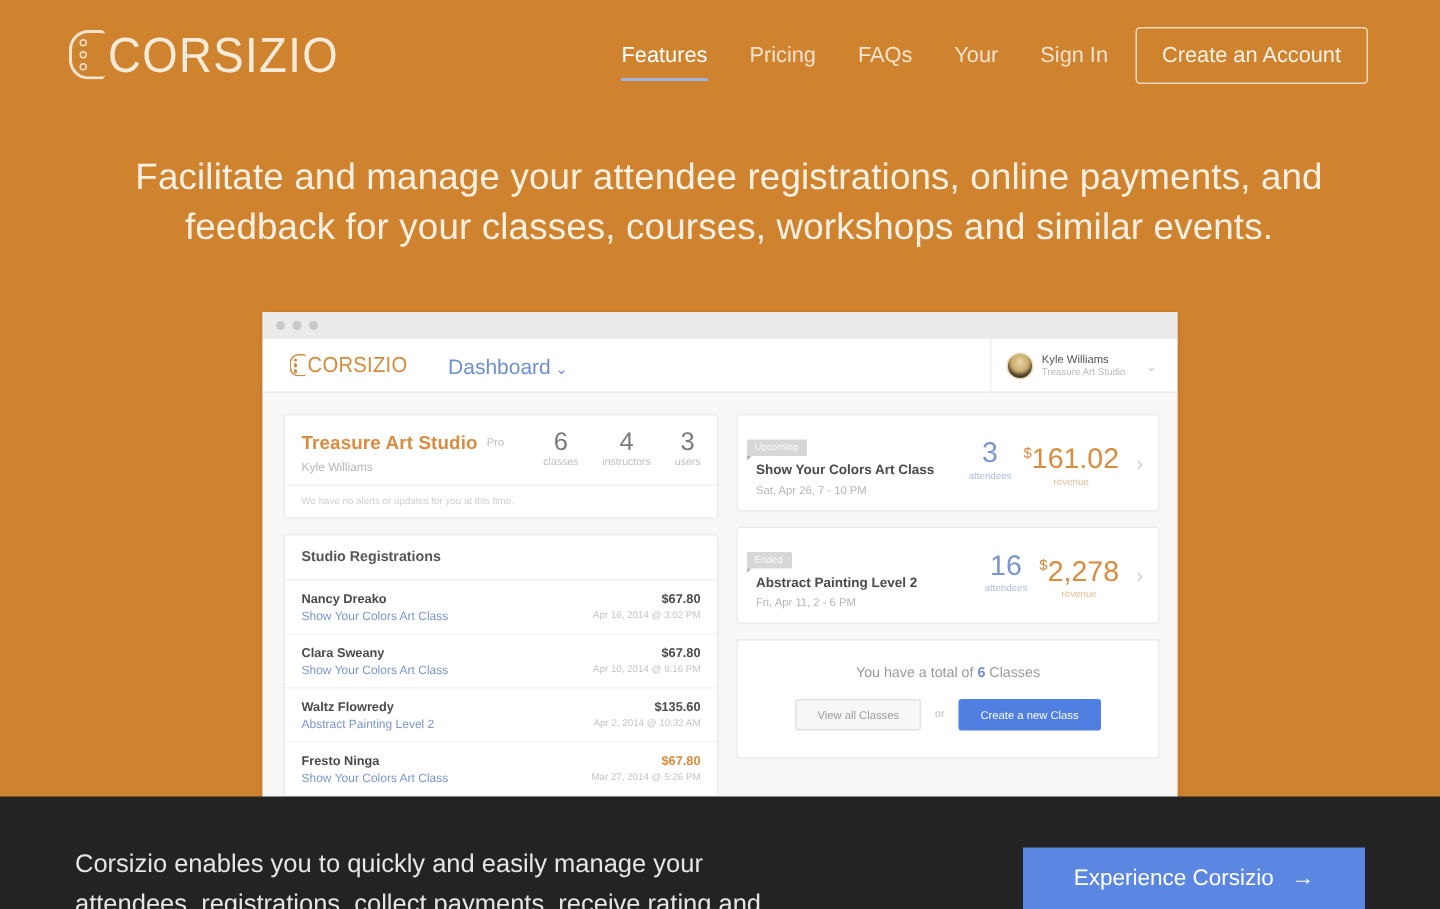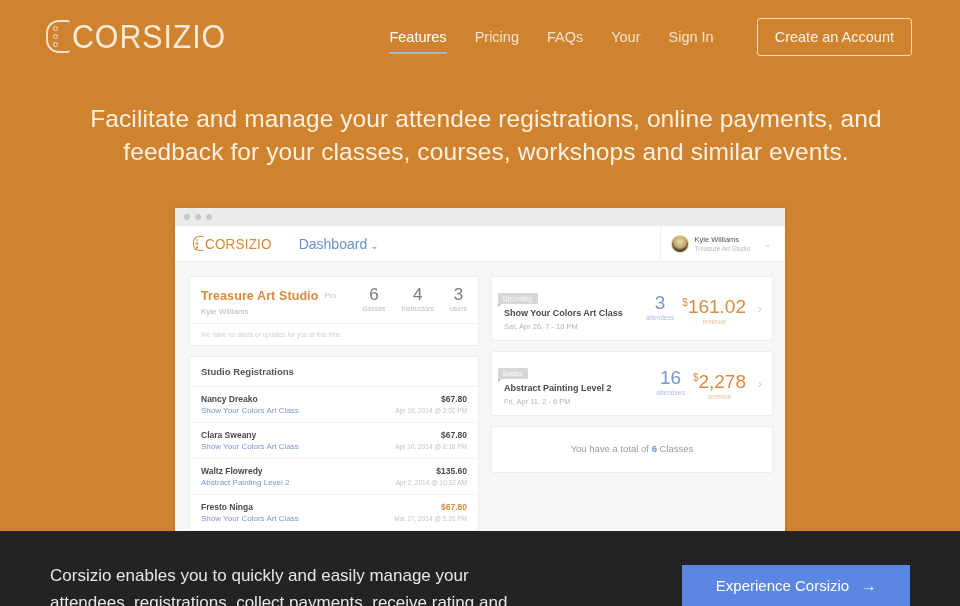--- a/index.html
+++ b/index.html
@@ -83,21 +83,21 @@
   .nav a.active { color: #ffffff; }
   .nav a.active::after {
     content: "";
     position: absolute;
     left: 14px; right: 14px;
     bottom: 2px;
     height: 2px;
     background: #9db4dd;
   }
   .nav .cta {
-    margin-left: 29px;
+    margin-left: 4px;
     border: 1px solid #efd9bd;
     border-radius: 3px;
     padding: 0 17px;
     line-height: 36px;
     color: #fbf1e5;
     font-size: 14.5px;
   }
 
   
   .headline {
@@ -553,20 +553,25 @@
           </div>
           <span class="chev-right">›</span>
         </div>
 
         <div class="card total-card">
           <div class="total-text">
             <span>You have a total of</span>
             <b>6</b>
             <span>Classes</span>
           </div>
+          <div class="total-actions">
+            <span class="btn-ghost">View all Classes</span>
+            <span class="or">or</span>
+            <span class="btn-blue">Create a new Class</span>
+          </div>
         </div>
 
       </div>
     </div>
   </div>
 </div>
 
 <div class="darkband">
   <div class="dark-text">
     <span>Corsizio enables you to quickly and easily manage your</span>

